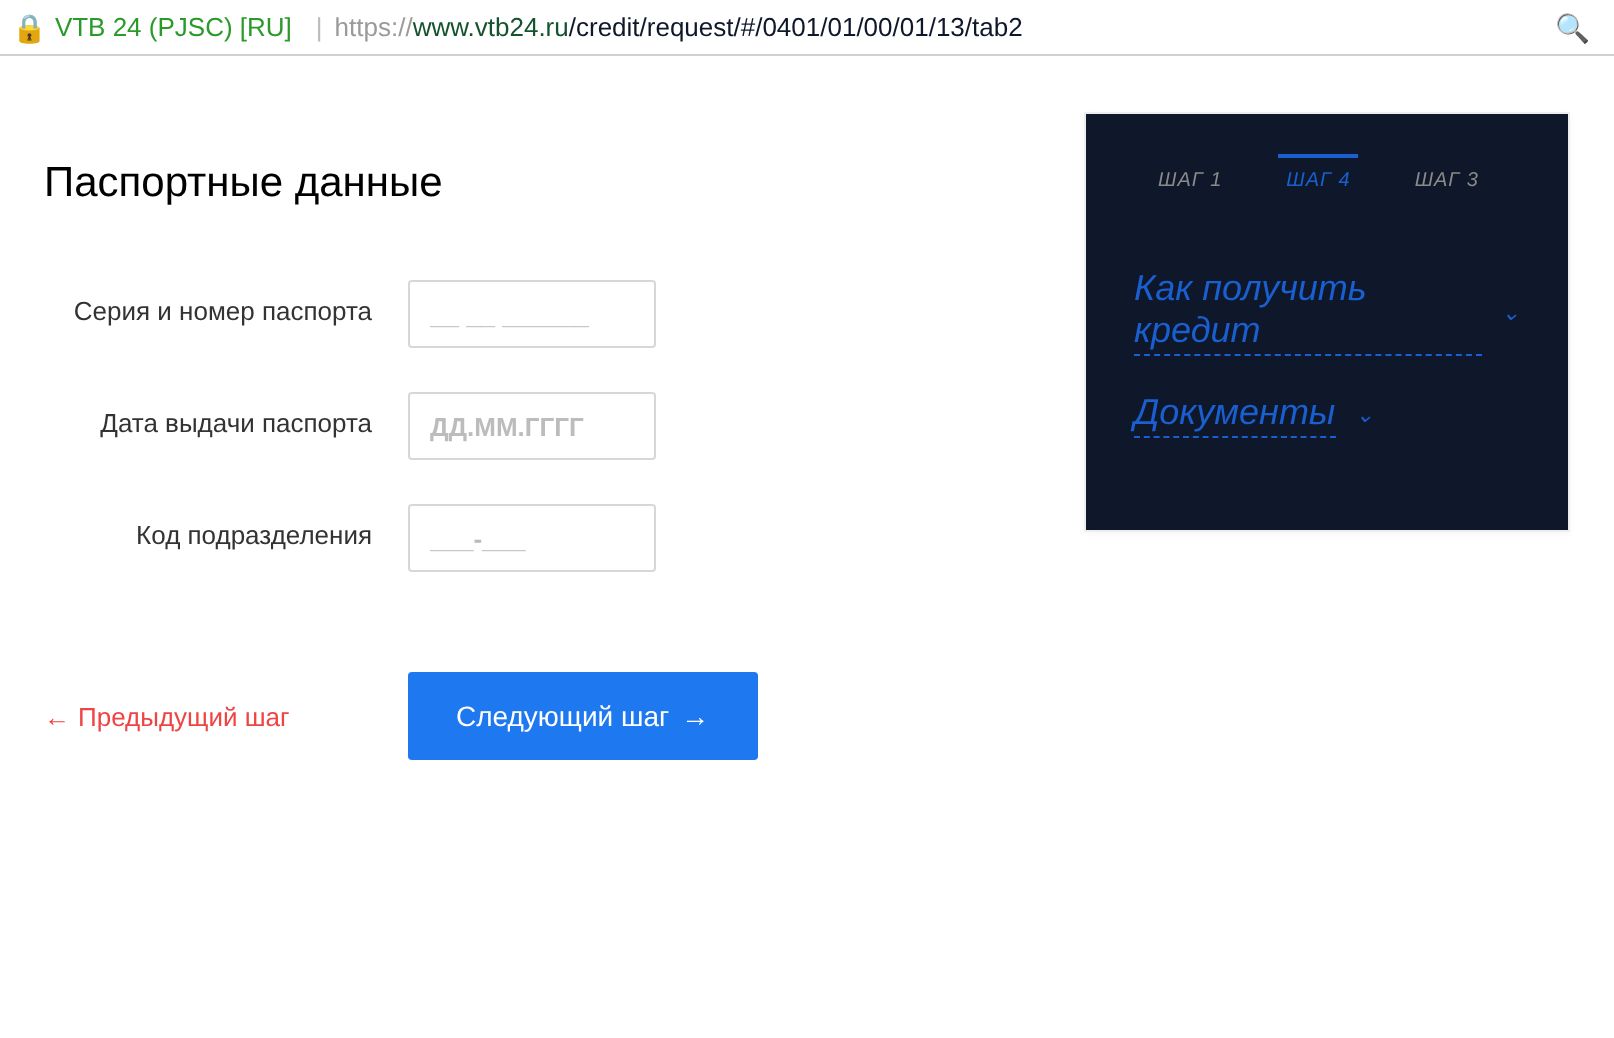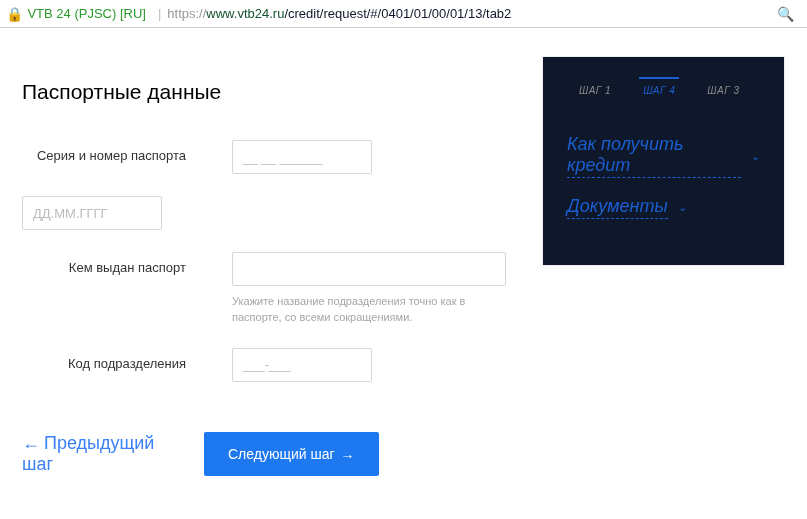--- a/index.html
+++ b/index.html
@@ -13,31 +13,31 @@
 .url-host { color: #14532d; }
 .url-path { color: #0f172a; }
 .search-glass { margin-left: auto; color: #888; font-size: 14px; padding: 0 6px; }
 
 .page { display: flex; padding: 28px 22px 0 22px; }
 .form-col { flex: 0 0 500px; }
 .side-col { flex: 1; padding-left: 20px; }
 
 .page-title { font-size: 21px; font-weight: 400; color: #000000; margin-bottom: 36px; margin-top: 24px; }
 
-.field-row { display: flex; align-items: flex-start; margin-bottom: 22px; gap: 28px; }
+.field-row { display: flex; align-items: flex-start; margin-bottom: 22px; }
 .field-label { flex: 0 0 182px; text-align: right; font-size: 13px; color: #333; padding-top: 8px; padding-right: 18px; }
 .field-body { flex: 1; }
 .input-text { height: 34px; border: 1px solid #d7d7d7; border-radius: 2px; font-size: 13px; padding: 0 10px; color: #333; }
 .input-text::placeholder { color: #bcbcbc; }
-.w-narrow { width: 140px; }
+.w-narrow { width: 124px; font-weight: bold; }
 .w-wide { width: 274px; }
 .hint { font-size: 11px; color: #a6a6a6; margin-top: 8px; line-height: 1.45; max-width: 280px; }
 
 .actions { display: flex; align-items: center; margin-top: 28px; }
-.prev-link { color: #3b82f6; font-size: 18px; text-decoration: none; flex: 0 0 182px; padding-right: 18px; }
+.prev-link { color: #ef4444; font-size: 13px; text-decoration: none; flex: 0 0 182px; padding-right: 18px; }
 .arrow-left { margin-right: 4px; }
 .next-btn { background: #1e78ef; color: #fff; border: none; height: 44px; padding: 0 24px; font-size: 14px; border-radius: 2px; cursor: pointer; }
 .arrow-right { margin-left: 6px; }
 
 .card { background: #0f172a; border: 1px solid #eee; box-shadow: 0 1px 4px rgba(0,0,0,0.04); padding: 22px 24px 28px; font-style: italic; }
 .steps { display: flex; gap: 28px; margin-bottom: 28px; padding-left: 10px; }
 .step { font-size: 10px; letter-spacing: 0.5px; color: #8a8a8a; padding: 6px 2px 10px; position: relative; }
 .step.active { color: #1a5fd0; }
 .step.active::before { content: ""; position: absolute; top: -2px; left: -2px; right: -2px; height: 2px; background: #1a5fd0; }
 .side-link-row { display: flex; align-items: center; margin-bottom: 18px; }
@@ -62,32 +62,26 @@
     <h1 class="page-title">Паспортные данные</h1>
 
     <div class="field-row">
       <div class="field-label">Серия и номер паспорта</div>
       <div class="field-body">
         <input class="input-text w-narrow" placeholder="__ __ ______" style="">
       </div>
     </div>
 
     <div class="field-row">
+      <div class="field-label">Дата выдачи паспорта</div>
       <div class="field-body">
         <input class="input-text w-narrow" placeholder="ДД.ММ.ГГГГ" style="">
       </div>
     </div>
 
-    <div class="field-row">
-      <div class="field-label">Кем выдан паспорт</div>
-      <div class="field-body">
-        <input class="input-text w-wide" style="">
-        <div class="hint">Укажите название подразделения точно как в паспорте, со всеми сокращениями.</div>
-      </div>
-    </div>
 
     <div class="field-row">
       <div class="field-label">Код подразделения</div>
       <div class="field-body">
         <input class="input-text w-narrow" placeholder="___-___" style="">
       </div>
     </div>
 
     <div class="field-row">
     </div>

